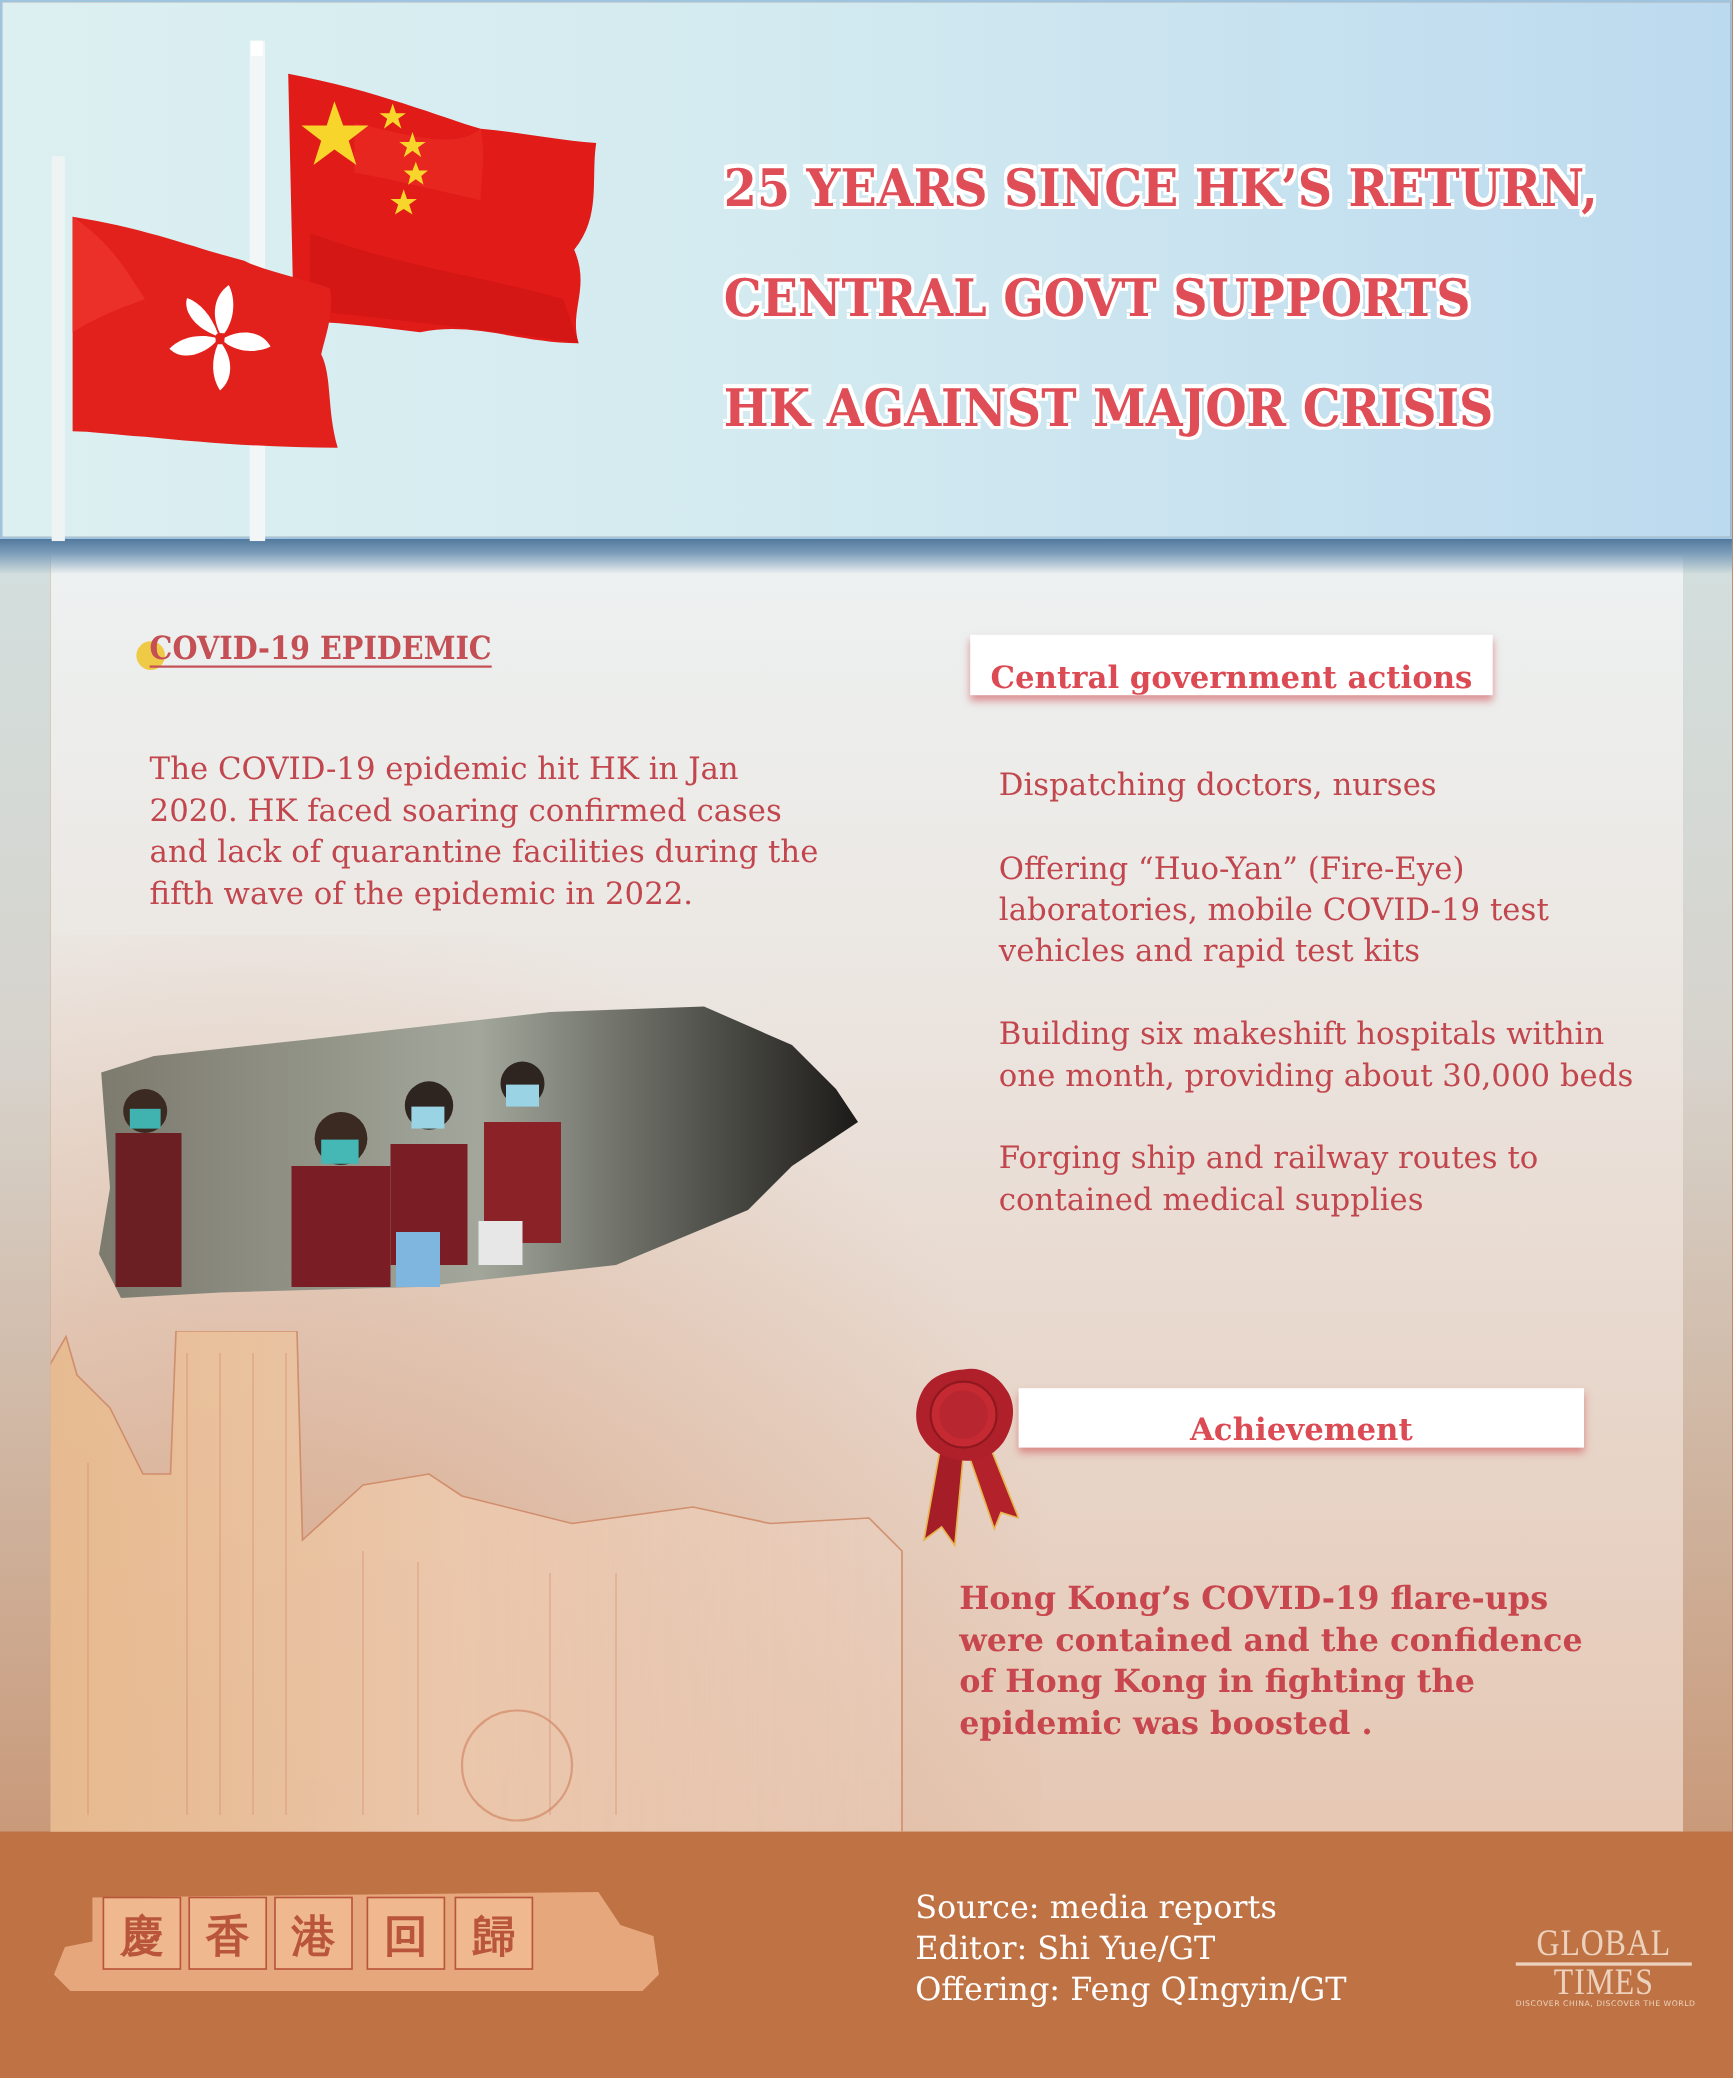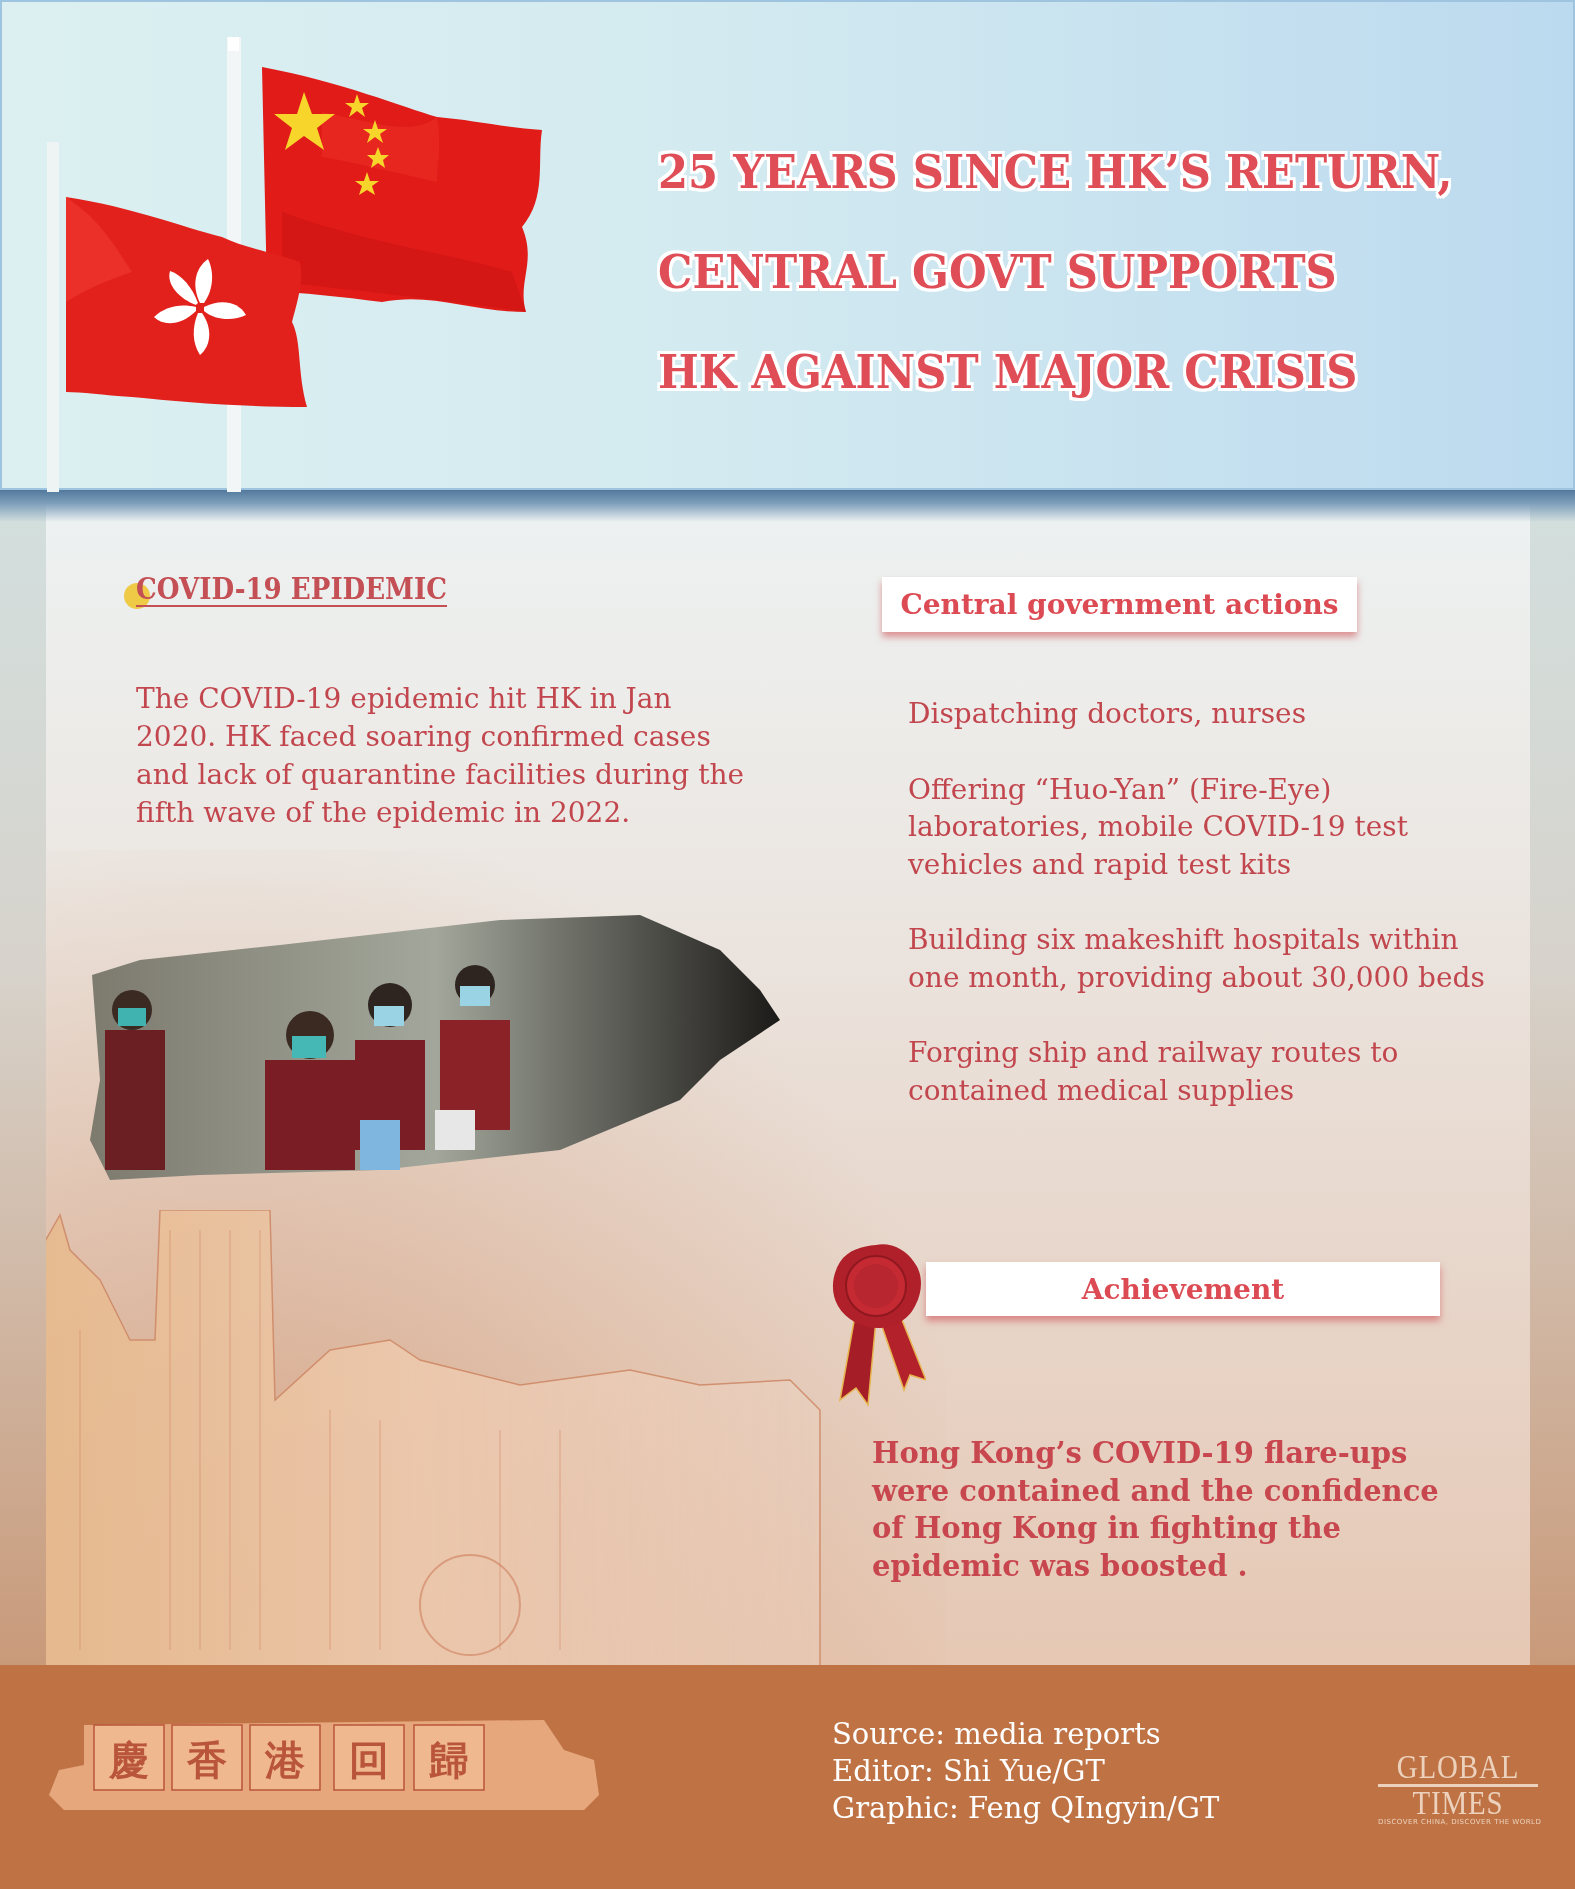--- a/index.html
+++ b/index.html
@@ -81,21 +81,21 @@
     font-size: 28px; line-height: 38px; color: #c2464d;
   }
 
   
   .photo { position: absolute; left: 34px; top: 410px; width: 710px; height: 300px; }
 
   
   .label-box {
     position: absolute; background: #fff;
     box-shadow: 0 5px 7px rgba(205,70,75,0.55);
-    display: flex; align-items: center; justify-content: center;
+    display: flex; align-items: flex-end; justify-content: center;
     font-weight: bold; color: #dc4b54; font-size: 28px;
   }
   .actions-box { left: 836px; top: 87px; width: 475px; height: 55px; }
   .achievement-box { left: 880px; top: 772px; width: 514px; height: 54px; }
 
   .actions-list {
     position: absolute; left: 838px; top: 205px; width: 590px;
     list-style: none;
     margin-left: 24px;
   }
@@ -270,21 +270,21 @@
     <text x="163" y="64">香</text>
     <text x="241" y="64">港</text>
     <text x="325" y="64">回</text>
     <text x="405" y="64">歸</text>
   </g>
 </svg>
 
 <div class="footer-credits">
   <div>Source: media reports</div>
   <div>Editor: Shi Yue/GT</div>
-  <div>Graphic: Feng QIngyin/GT</div>
+  <div>Offering: Feng QIngyin/GT</div>
 </div>
 
 <div class="logo">
   <div class="logo-global">GLOBAL</div>
   <div class="logo-bar"></div>
   <div class="logo-times">TIMES</div>
   <div class="logo-tagline">DISCOVER CHINA, DISCOVER THE WORLD</div>
 </div>
 
 </body></html>

